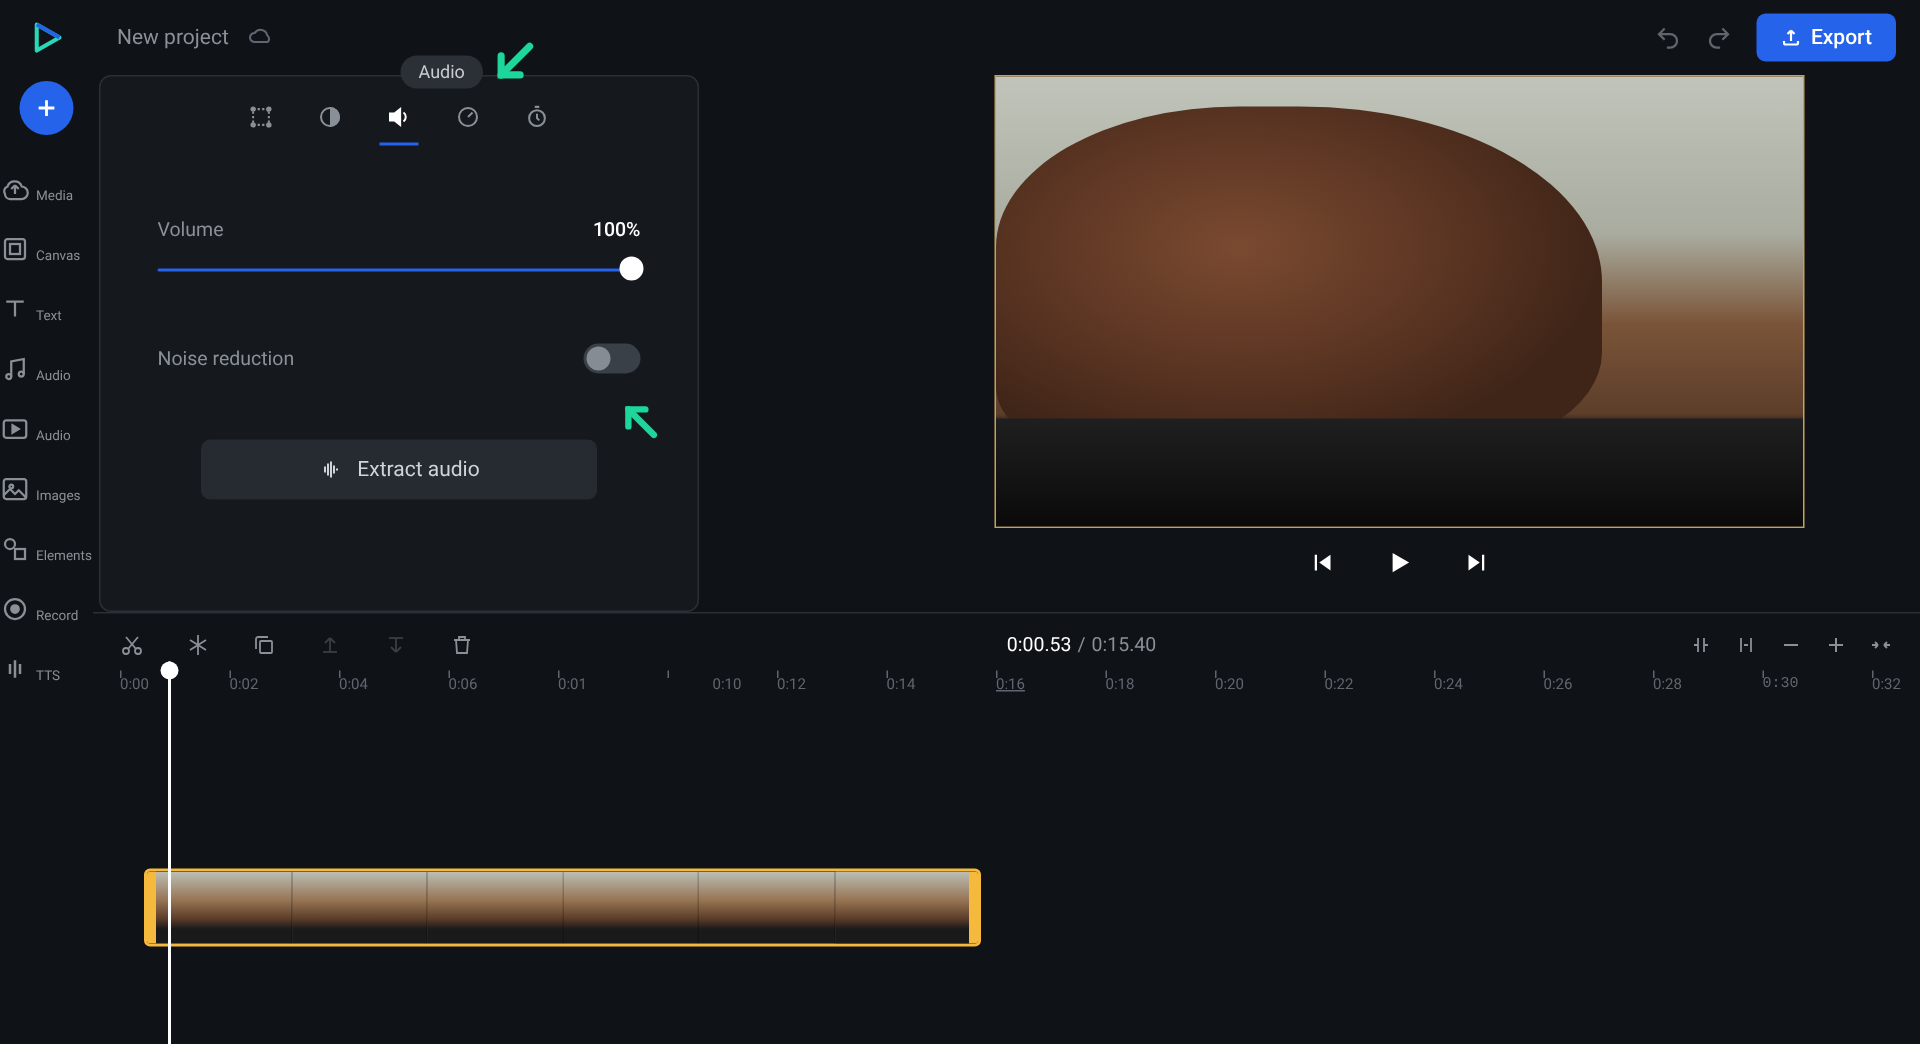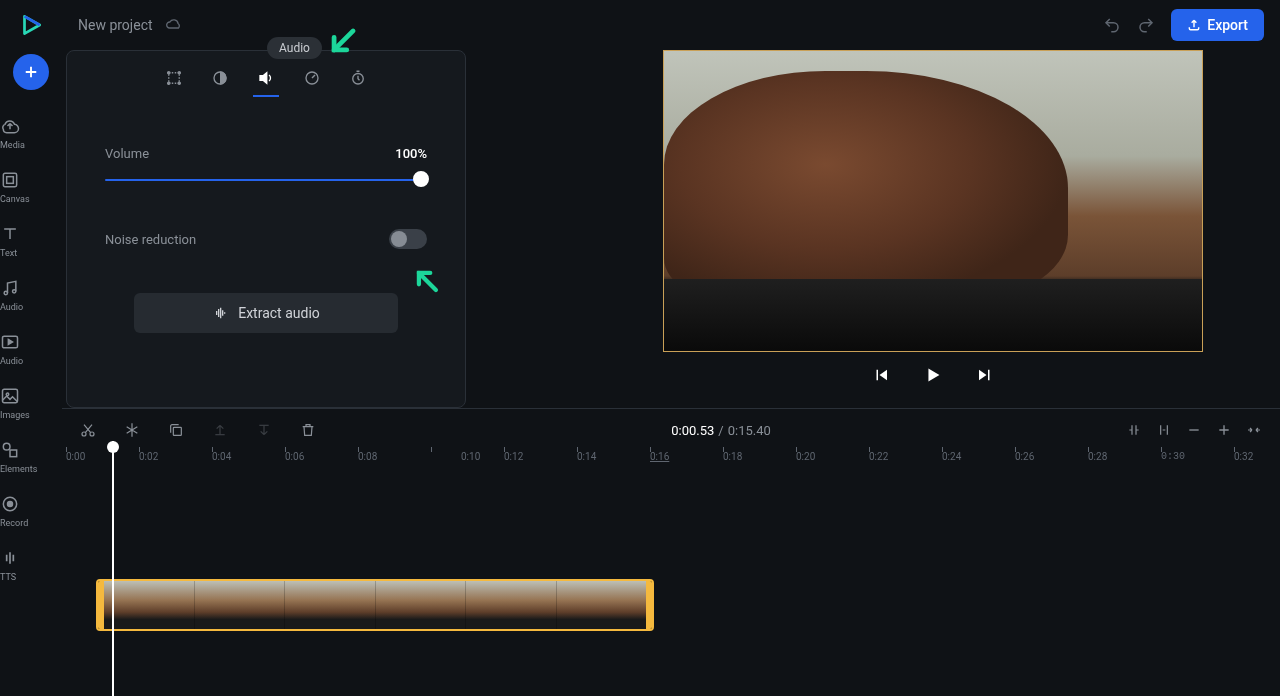--- a/index.html
+++ b/index.html
@@ -15,21 +15,21 @@
   --pill:#2b3036;
 }
 *{box-sizing:border-box;margin:0;padding:0;font-family:-apple-system,BlinkMacSystemFont,"Segoe UI",Roboto,sans-serif}
 body{background:var(--bg);color:var(--text);width:1280px;height:696px;overflow:hidden;display:flex}
 svg{display:block}
 
 
 .sidebar{width:62px;height:100%;background:var(--bg);display:flex;flex-direction:column;align-items:center;padding-top:10px;gap:4px}
 .logo{width:30px;height:30px;display:flex;align-items:center;justify-content:center;margin-bottom:10px}
 .add-btn{width:36px;height:36px;border-radius:50%;background:var(--accent);display:flex;align-items:center;justify-content:center;cursor:pointer;margin-bottom:14px}
-.nav-item{width:62px;display:flex;flex-direction:column;align-items:flex-start;gap:4px;padding:8px 0;cursor:pointer;color:var(--muted)}
+.nav-item{width:62px;display:flex;flex-direction:row;align-items:flex-end;gap:4px;padding:8px 0;cursor:pointer;color:var(--muted)}
 .nav-item .lbl{font-size:9px}
 
 
 .main{flex:1;display:flex;flex-direction:column;height:100%}
 .topbar{height:50px;display:flex;align-items:center;padding:0 16px;position:relative}
 .topbar-left{display:flex;align-items:center;gap:12px;color:var(--muted)}
 .proj-name{font-size:14px}
 .cloud-icon{color:var(--muted2)}
 .topbar-right{margin-left:auto;display:flex;align-items:center;gap:16px}
 .hist-btn{color:var(--muted2);cursor:pointer}
@@ -68,21 +68,21 @@
 
 .timeline-wrap{flex:1;display:flex;flex-direction:column;border-top:1px solid #2a3038}
 .tl-toolbar{height:42px;display:flex;align-items:center;padding:0 18px;gap:28px;color:var(--muted)}
 .tl-tool{cursor:pointer}
 .tl-tool.disabled{opacity:.35;cursor:default}
 .tl-time{margin-left:auto;margin-right:auto;font-size:13px;display:flex;gap:4px}
 .tl-time .cur{color:#fff}
 .tl-time .tot{color:var(--muted)}
 .tl-zoom{display:flex;gap:14px;align-items:center}
 
-.tl-ruler{height:28px;position:relative;margin-left:4px}
+.tl-ruler{height:28px;position:relative;margin-left:18px}
 .tick{position:absolute;top:0;font-size:10px;color:var(--muted2)}
 .tick::before{content:"";position:absolute;top:-4px;left:0;width:1px;height:5px;background:var(--muted2)}
 
 .tl-tracks{flex:1;position:relative;margin-left:18px}
 .playhead{position:absolute;top:-38px;bottom:0;width:2px;background:#fff;z-index:20}
 .playhead::before{content:"";position:absolute;top:0;left:-5px;width:12px;height:12px;background:#fff;border-radius:50%}
 .clip{position:absolute;top:100px;left:16px;height:52px;border-radius:4px;overflow:hidden;border:2px solid #f5b93e;display:flex}
 .clip-handle{width:6px;background:#f5b93e;flex-shrink:0}
 .clip-thumbs{flex:1;display:flex;background:#444}
 .cthumb{flex:1;background:linear-gradient(180deg,#bcbfb6 0%, #967453 40%, #5e3e2a 65%, #1a1a1a 80%);border-right:1px solid rgba(0,0,0,.2)}
@@ -400,21 +400,21 @@
             </svg>
           </span>
       </div>
     </div>
 
     <div class="tl-ruler" id="ruler">
         <span class="tick" style="left: 0px;">0:00</span>
         <span class="tick" style="left: 73px;">0:02</span>
         <span class="tick" style="left: 146px;">0:04</span>
         <span class="tick" style="left: 219px;">0:06</span>
-        <span class="tick" style="left: 292px;">0:08</span>
+        <span class="tick" style="left: 292px;">0:01</span>
         <span class="tick" style="left: 365px; padding-left: 30px;">0:10</span>
         <span class="tick" style="left: 438px;">0:12</span>
         <span class="tick" style="left: 511px;">0:14</span>
         <span class="tick" style="left: 584px; text-decoration: underline;">0:16</span>
         <span class="tick" style="left: 657px;">0:18</span>
         <span class="tick" style="left: 730px;">0:20</span>
         <span class="tick" style="left: 803px;">0:22</span>
         <span class="tick" style="left: 876px;">0:24</span>
         <span class="tick" style="left: 949px;">0:26</span>
         <span class="tick" style="left: 1022px;">0:28</span>

